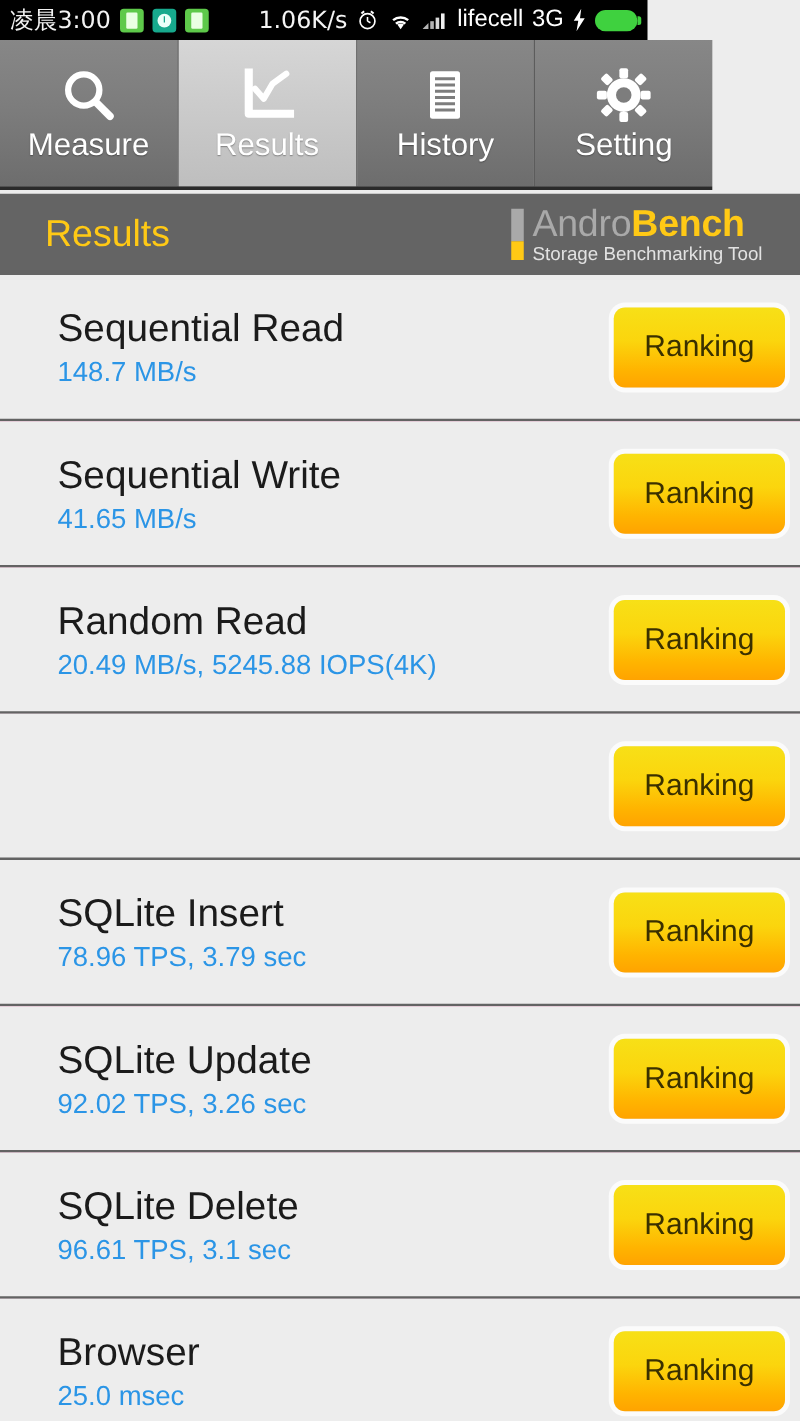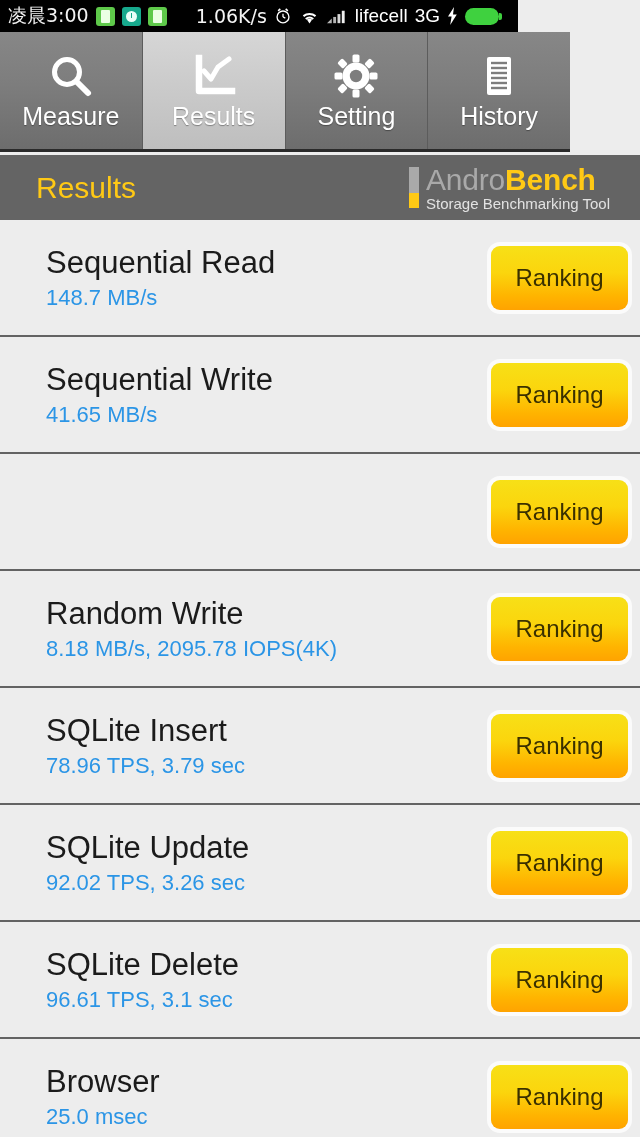--- a/index.html
+++ b/index.html
@@ -73,21 +73,21 @@
     left: 9px; top: 6px;
     width: 1px; height: 5px;
     background: #17a98d;
     z-index: 2;
   }
   .sb-right {
     margin-left: auto;
     display: flex;
     align-items: center;
     gap: 7px;
-    padding-right: 19px;
+    padding-right: 8px;
   }
   .sb-rate {
     font-size: 19px;
     color: #f4f4f4;
     font-family: "DejaVu Sans", sans-serif;
   }
   .sb-carrier {
     font-size: 19px;
     color: #ffffff;
     font-family: "Liberation Sans", sans-serif;
@@ -331,20 +331,37 @@
     </div>
 
     <div class="tab active">
       <span class="tab-icon">
         <svg width="46" height="46" viewBox="0 0 46 46">
           <path d="M8 5 L8 38 L41 38" fill="none" stroke="#fff" stroke-width="6.5" stroke-linejoin="round" stroke-linecap="square"></path>
           <path d="M13 18 L20 26 L27 14 L38 6" fill="none" stroke="#fff" stroke-width="5" stroke-linejoin="round" stroke-linecap="round"></path>
         </svg>
       </span>
       <span class="tab-label">Results</span>
+    </div>
+
+    <div class="tab">
+      <span class="tab-icon">
+        <svg width="46" height="46" viewBox="0 0 46 46">
+          <rect x="11" y="4" width="24" height="38" rx="2" fill="#fff"></rect>
+          <g stroke="#7d7d7d" stroke-width="2.4">
+            <path d="M15 10 H31"></path>
+              <path d="M15 15 H31"></path>
+              <path d="M15 20 H31"></path>
+            <path d="M15 25 H31"></path>
+              <path d="M15 30 H31"></path>
+              <path d="M15 35 H31"></path>
+          </g>
+        </svg>
+      </span>
+      <span class="tab-label">History</span>
     </div>
 
     <div class="tab">
       <span class="tab-icon">
         <svg width="46" height="46" viewBox="0 0 46 46">
           <g fill="#fff">
             <circle cx="23" cy="23" r="13.5"></circle>
             <rect x="19.5" y="1.5" width="7" height="8" rx="1.6"></rect>
             <rect x="19.5" y="36.5" width="7" height="8" rx="1.6"></rect>
             <rect x="1.5" y="19.5" width="8" height="7" rx="1.6"></rect>
@@ -352,37 +369,20 @@
             <rect x="6" y="6.5" width="7" height="8" rx="1.6" transform="rotate(-45 9.5 10.5)"></rect>
             <rect x="33" y="6.5" width="7" height="8" rx="1.6" transform="rotate(45 36.5 10.5)"></rect>
             <rect x="6" y="31.5" width="7" height="8" rx="1.6" transform="rotate(45 9.5 35.5)"></rect>
             <rect x="33" y="31.5" width="7" height="8" rx="1.6" transform="rotate(-45 36.5 35.5)"></rect>
           </g>
           <circle cx="23" cy="23" r="6.2" fill="#7d7d7d"></circle>
         </svg>
       </span>
       <span class="tab-label">Setting</span>
     </div>
-
-    <div class="tab">
-      <span class="tab-icon">
-        <svg width="46" height="46" viewBox="0 0 46 46">
-          <rect x="11" y="4" width="24" height="38" rx="2" fill="#fff"></rect>
-          <g stroke="#7d7d7d" stroke-width="2.4">
-            <path d="M15 10 H31"></path>
-              <path d="M15 15 H31"></path>
-              <path d="M15 20 H31"></path>
-            <path d="M15 25 H31"></path>
-              <path d="M15 30 H31"></path>
-              <path d="M15 35 H31"></path>
-          </g>
-        </svg>
-      </span>
-      <span class="tab-label">History</span>
-    </div>
   </div>
   <div class="tabbar-filler"></div>
 
   <div class="header">
     <span class="header-title">Results</span>
     <div class="logo">
       <span class="logo-bar">
         <span class="seg-gray"></span>
         <span class="seg-yellow"></span>
       </span>
@@ -402,27 +402,27 @@
         <button class="rank-btn">Ranking</button>
       </div>
       <div class="row">
         <div class="row-texts">
           <div class="row-title">Sequential Write</div>
           <div class="row-value" style="color: rgb(43, 149, 230);">41.65 MB/s</div>
         </div>
         <button class="rank-btn">Ranking</button>
       </div>
       <div class="row">
-        <button class="rank-btn">Ranking</button>
-      </div>
-      <div class="row">
-        <div class="row-texts">
-          <div class="row-title">Random Write</div>
-          <div class="row-value" style="color: rgb(43, 149, 230);">8.18 MB/s, 2095.78 IOPS(4K)</div>
-        </div>
+        <div class="row-texts">
+          <div class="row-title">Random Read</div>
+          <div class="row-value" style="color: rgb(43, 149, 230);">20.49 MB/s, 5245.88 IOPS(4K)</div>
+        </div>
+        <button class="rank-btn">Ranking</button>
+      </div>
+      <div class="row">
         <button class="rank-btn">Ranking</button>
       </div>
       <div class="row">
         <div class="row-texts">
           <div class="row-title">SQLite Insert</div>
           <div class="row-value" style="color: rgb(43, 149, 230);">78.96 TPS, 3.79 sec</div>
         </div>
         <button class="rank-btn">Ranking</button>
       </div>
       <div class="row">

